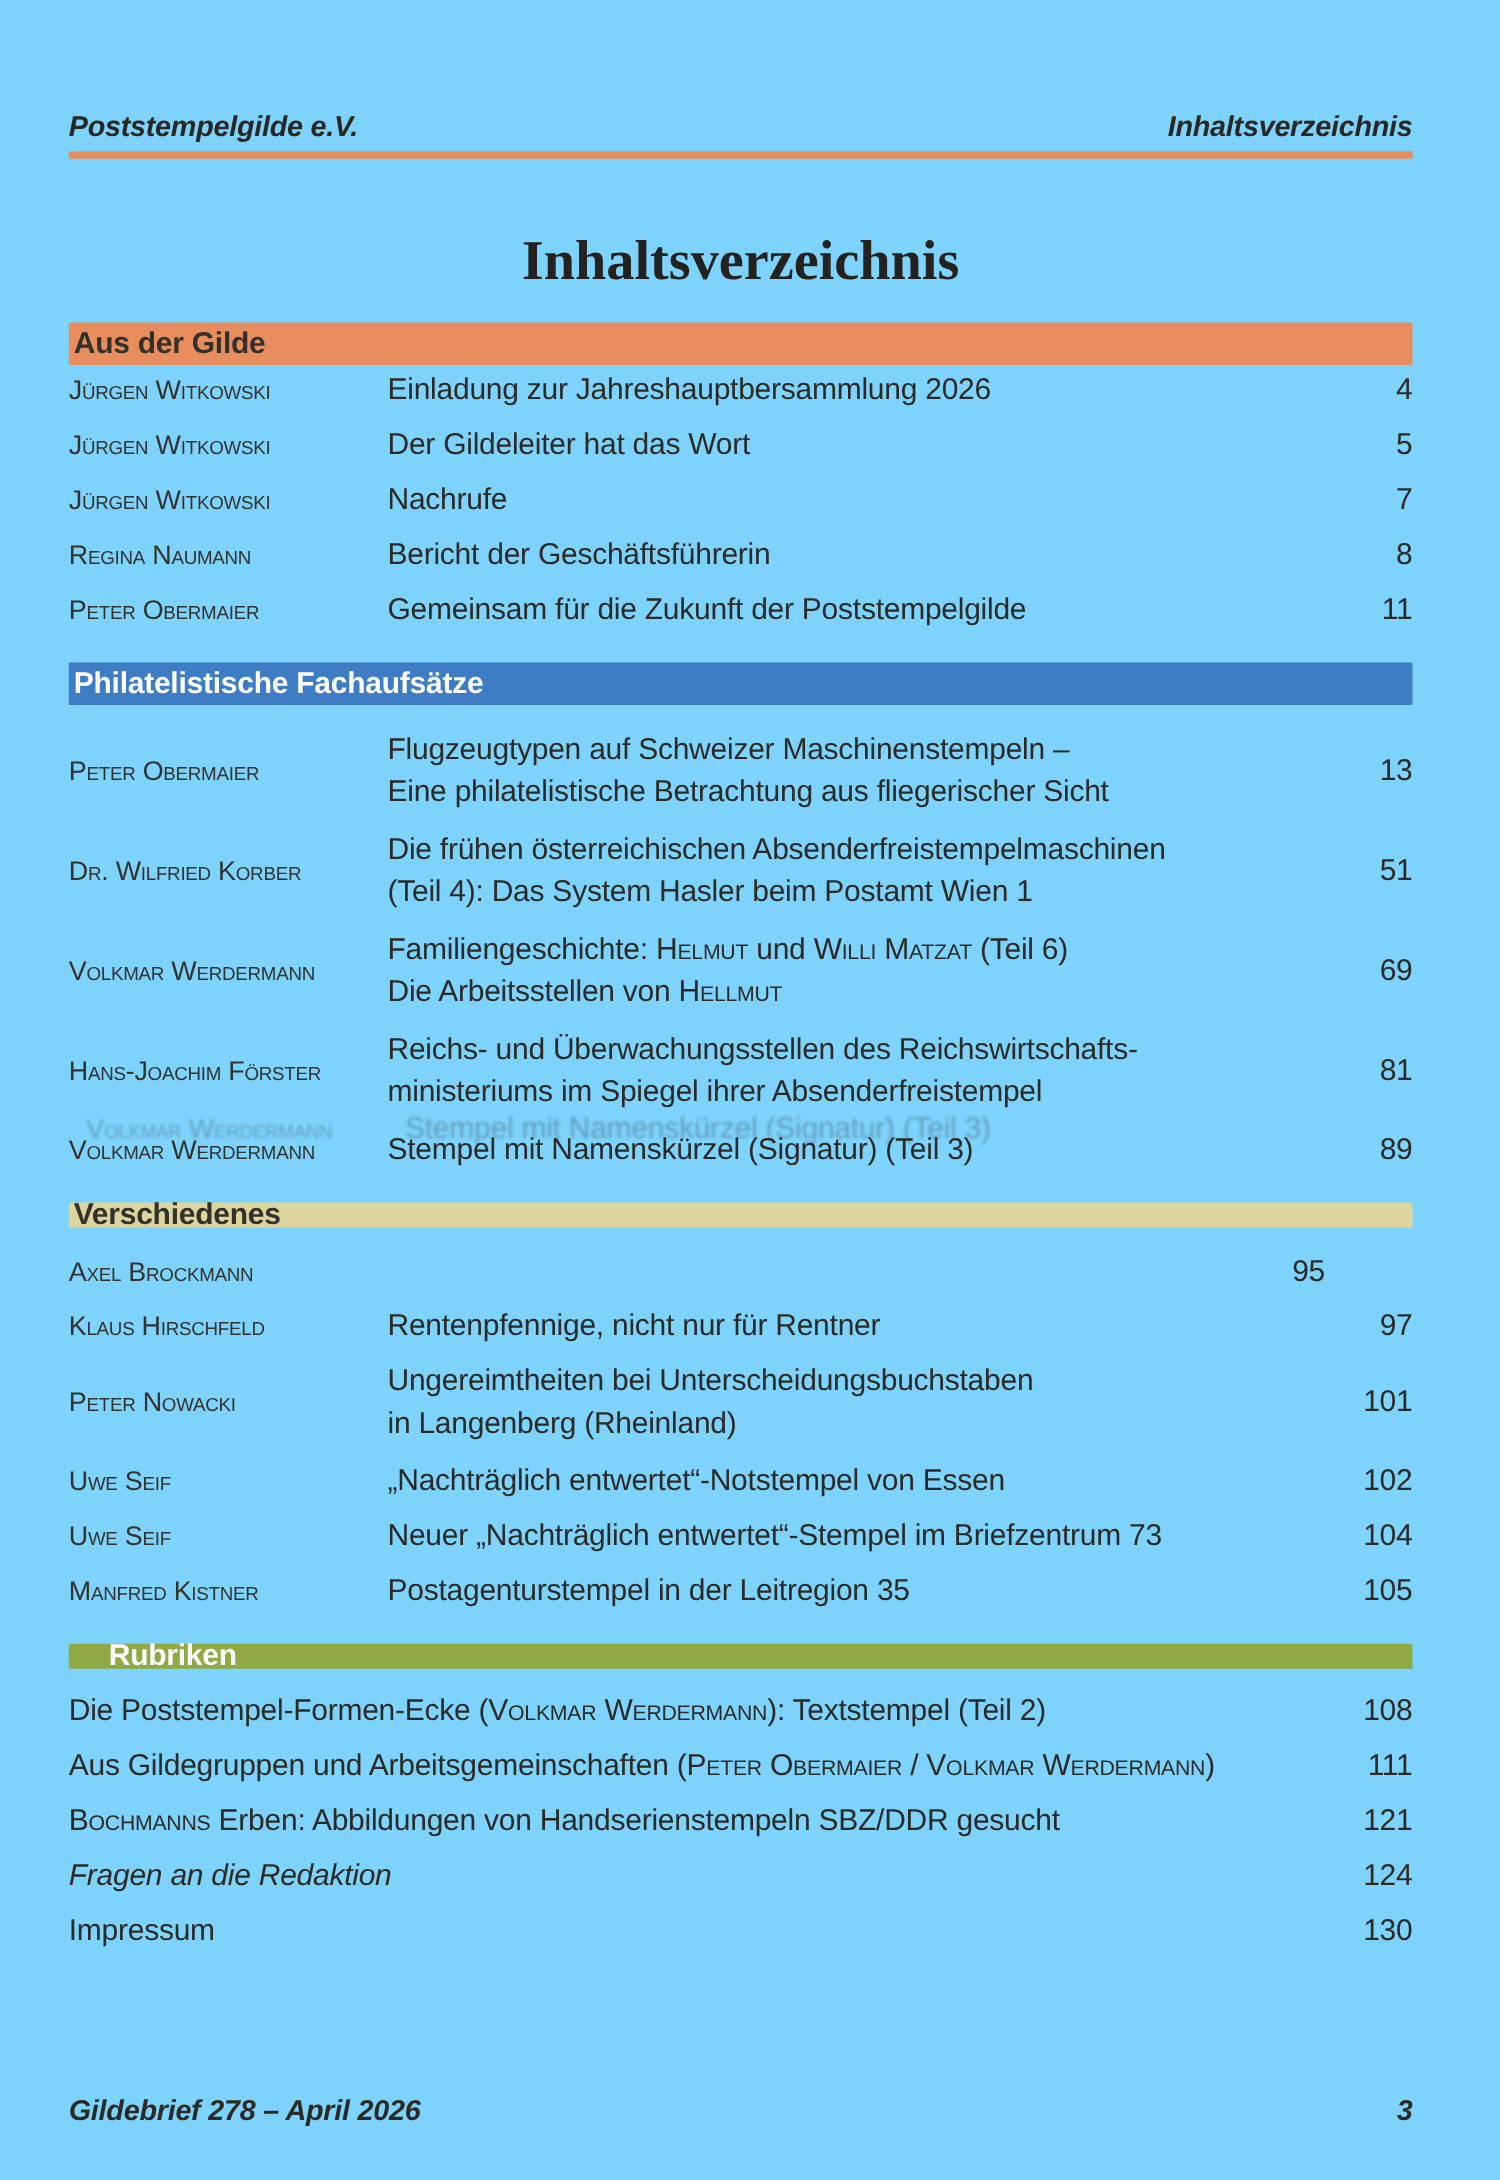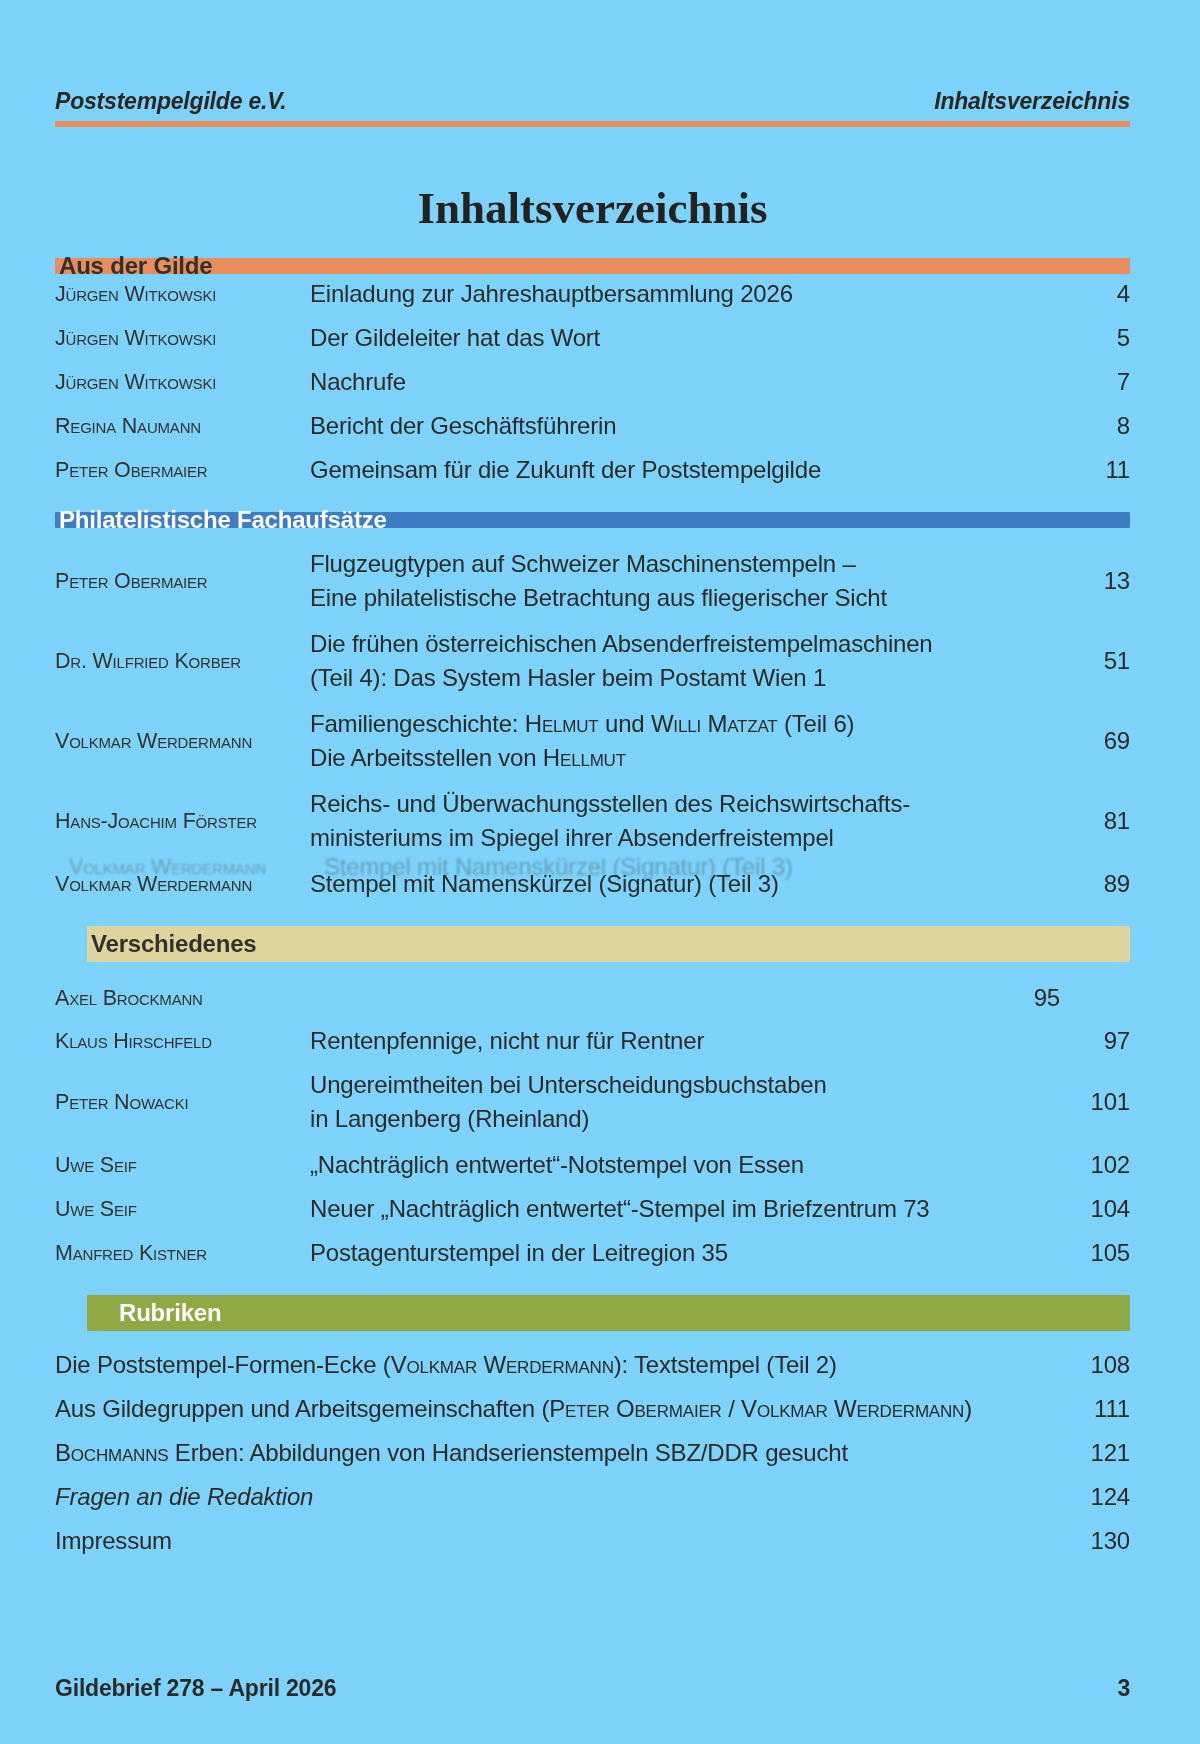--- a/index.html
+++ b/index.html
@@ -21,23 +21,23 @@
   .hdr .right{font-weight:700;}
   .rule{height:6px;margin-top:7px;border-radius:1px;}
   
   .title{
     font-family:"Liberation Serif", serif;
     font-weight:700;font-size:45px;line-height:50px;
     text-align:center;color:#232220;
     margin:56px 0 0 0;letter-spacing:0;
   }
   
-  .banner{height:16px;margin-top:25px;display:flex;align-items:center;border-radius:1px;}
+  .banner{height:34px;margin-top:25px;display:flex;align-items:center;border-radius:1px;}
   .banner .lbl{font-size:24px;font-weight:700;padding-left:4px;letter-spacing:-0.2px;}
-  .sec-khaki .banner,.sec-green .banner{height:36px;margin-left:32px;}
+  .sec-khaki .banner,.sec-green .banner{height:20px;}
   
   .entries{padding-top:3px;}
   .sec-blue .entries{padding-top:19px;}
   .sec-khaki .entries{padding-top:22px;}
   .sec-green .entries{padding-top:17px;}
   .row{
     position:relative;
     display:grid;grid-template-columns:255px 1fr 70px;
     align-items:center;
     margin-bottom:10px;
@@ -57,21 +57,21 @@
   
   .ghost{
     position:absolute;left:0;right:70px;top:0;bottom:0;
     display:grid;grid-template-columns:255px 1fr;align-items:center;
     transform:translate(14px,-17px);
     opacity:.3;filter:blur(1.1px);
     pointer-events:none;
   }
   
   .ftr{margin-top:auto;display:flex;justify-content:space-between;
-       font-size:23px;font-weight:700;color:#2b2a27;padding-bottom:2px;}
+       font-size:23px;font-style:italic;font-weight:700;color:#2b2a27;padding-bottom:2px;}
 </style>
 </head>
 <body>
 
 <div class="page">
 
   <div class="hdr">
     <span class="left">Poststempelgilde e.V.</span>
     <span class="right">Inhaltsverzeichnis</span>
   </div>

